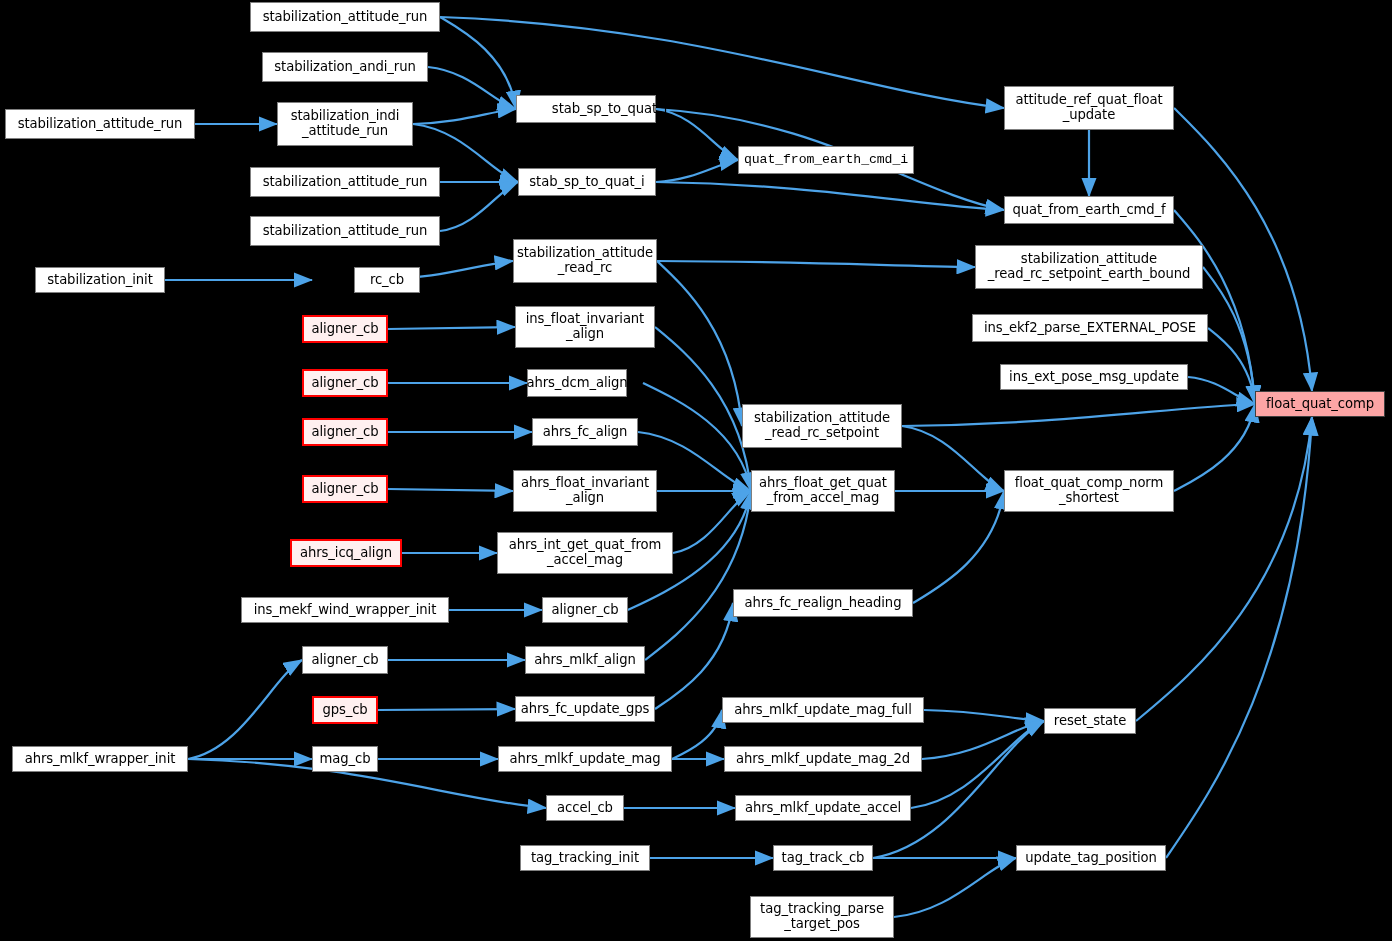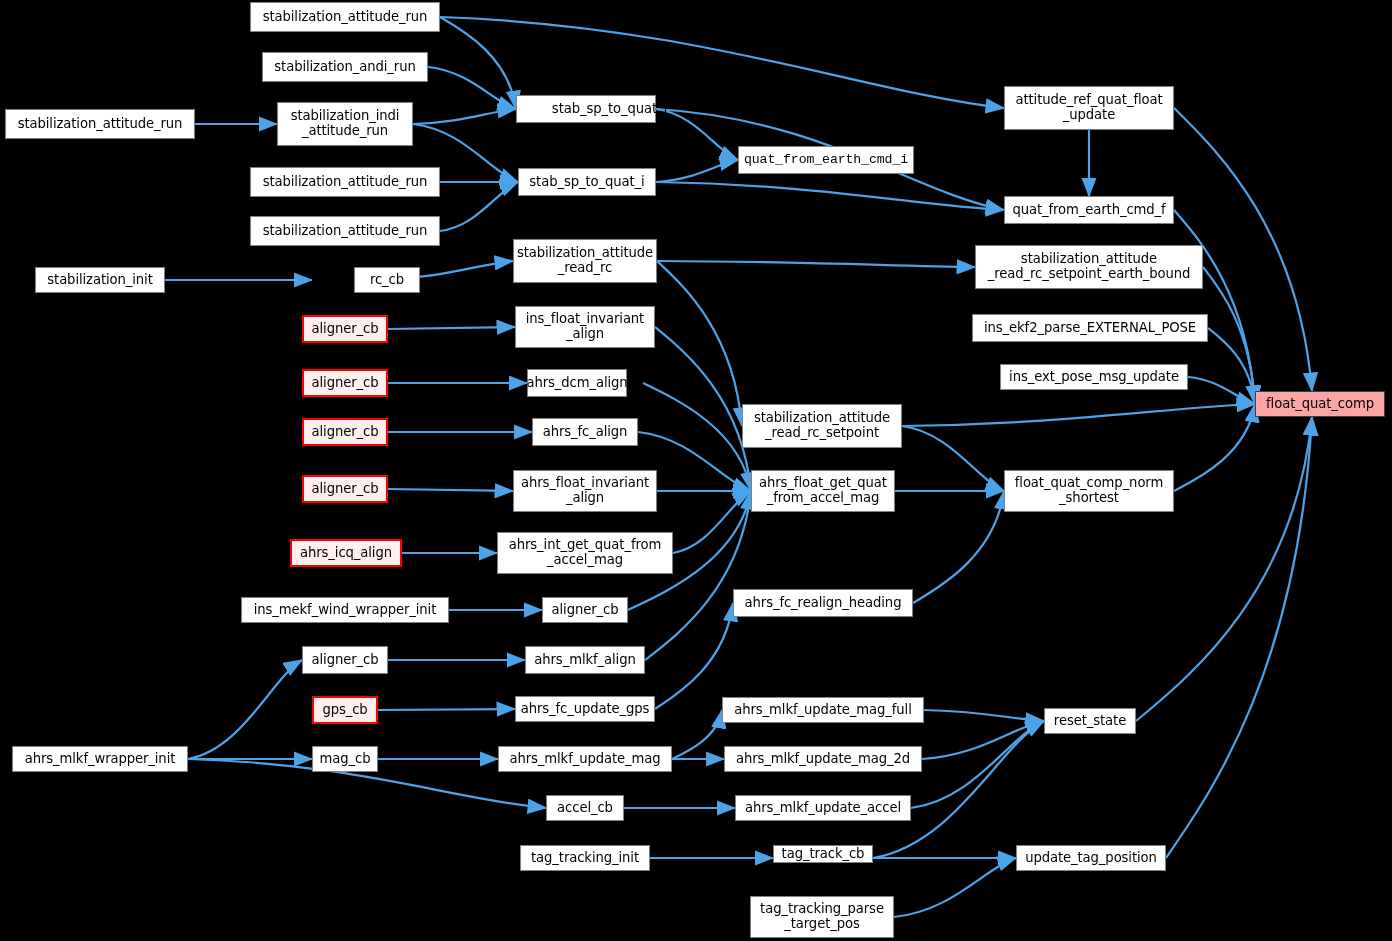--- a/index.html
+++ b/index.html
@@ -137,18 +137,18 @@
       <div class="node" style="left: 1044px; top: 708px; width: 92px; height: 26px;"><span>reset_state</span></div>
       <div class="node warn" style="left: 312px; top: 696px; width: 66px; height: 28px;"><span>gps_cb</span></div>
       <div class="node" style="left: 515px; top: 696px; width: 140px; height: 26px;"><span>ahrs_fc_update_gps</span></div>
       <div class="node" style="left: 12px; top: 746px; width: 176px; height: 26px;"><span>ahrs_mlkf_wrapper_init</span></div>
       <div class="node" style="left: 312px; top: 746px; width: 66px; height: 26px;"><span>mag_cb</span></div>
       <div class="node" style="left: 498px; top: 746px; width: 174px; height: 26px;"><span>ahrs_mlkf_update_mag</span></div>
       <div class="node" style="left: 724px; top: 746px; width: 198px; height: 26px;"><span>ahrs_mlkf_update_mag_2d</span></div>
       <div class="node" style="left: 546px; top: 795px; width: 78px; height: 26px;"><span>accel_cb</span></div>
       <div class="node" style="left: 735px; top: 795px; width: 176px; height: 26px;"><span>ahrs_mlkf_update_accel</span></div>
       <div class="node" style="left: 520px; top: 845px; width: 130px; height: 26px;"><span>tag_tracking_init</span></div>
-      <div class="node" style="left: 773px; top: 845px; width: 100px; height: 18px;"><span>tag_track_cb</span></div>
+      <div class="node" style="left: 773px; top: 845px; width: 100px; height: 26px;"><span>tag_track_cb</span></div>
       <div class="node" style="left: 1016px; top: 845px; width: 150px; height: 26px;"><span>update_tag_position</span></div>
       <div class="node" style="left: 750px; top: 896px; width: 144px; height: 42px; justify-content: center;"><span>tag_tracking_parse
 _target_pos</span></div>
     </div>
 </div>
 
 </body></html>

